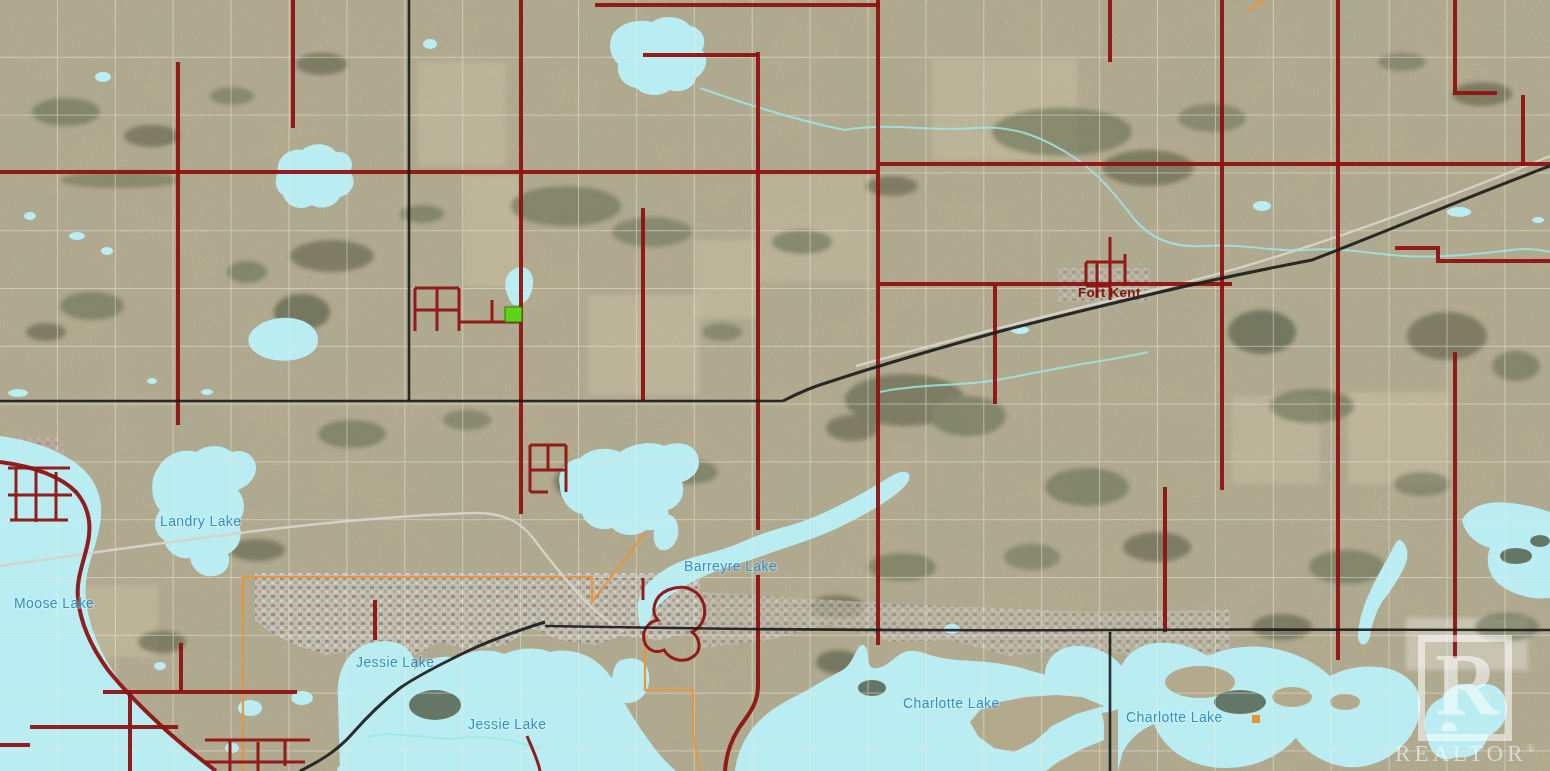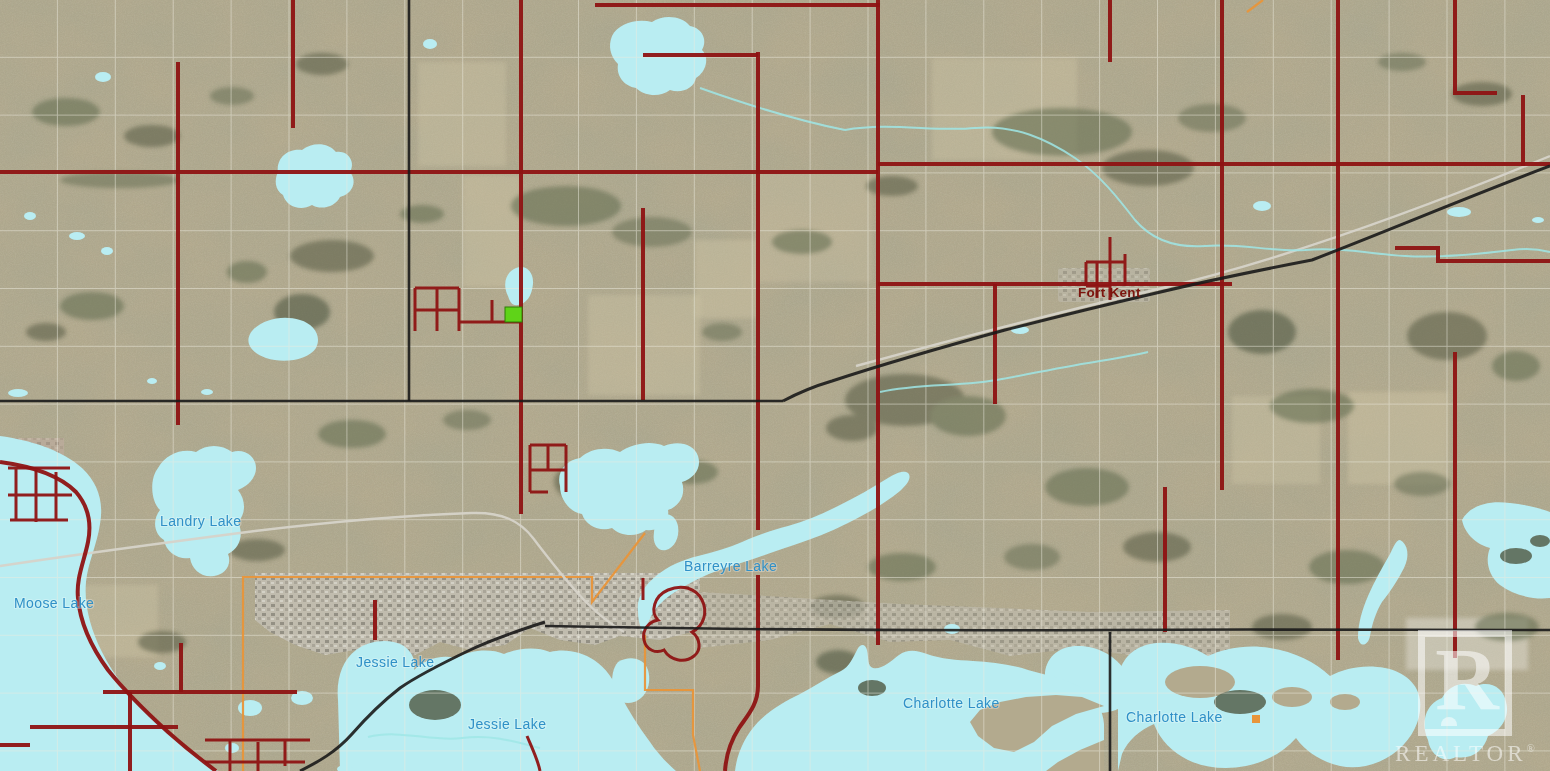--- a/index.html
+++ b/index.html
@@ -27,21 +27,21 @@
   
   .wm{position:absolute;right:10px;bottom:4px;width:150px;text-align:center;
       color:rgba(255,255,255,.55);user-select:none;}
   .wm-box{position:relative;width:80px;height:92px;margin:0 auto;
           border:7px solid rgba(255,255,255,.55);}
   .wm-r{font-family:"Liberation Serif",serif;font-weight:bold;font-size:88px;line-height:86px;
         display:block;transform:translateX(2px);}
   .wm-dome{position:absolute;left:16px;bottom:3px;width:16px;height:9px;
            border-radius:8px 8px 0 0;background:rgba(255,255,255,.55);}
   .wm-text{font-family:"Liberation Serif",serif;font-size:23px;letter-spacing:4px;
-           margin-top:5px;white-space:nowrap;}
+           white-space:nowrap;}
   .wm-reg{font-size:11px;vertical-align:super;letter-spacing:0;}
 </style>
 </head>
 <body>
 
 <div class="stage">
 <svg width="1550" height="771" viewBox="0 0 1550 771">
   <defs>
     <filter id="coarse" x="0" y="0" width="100%" height="100%">
       <feTurbulence type="fractalNoise" baseFrequency="0.012 0.016" numOctaves="4" seed="7"></feTurbulence>

